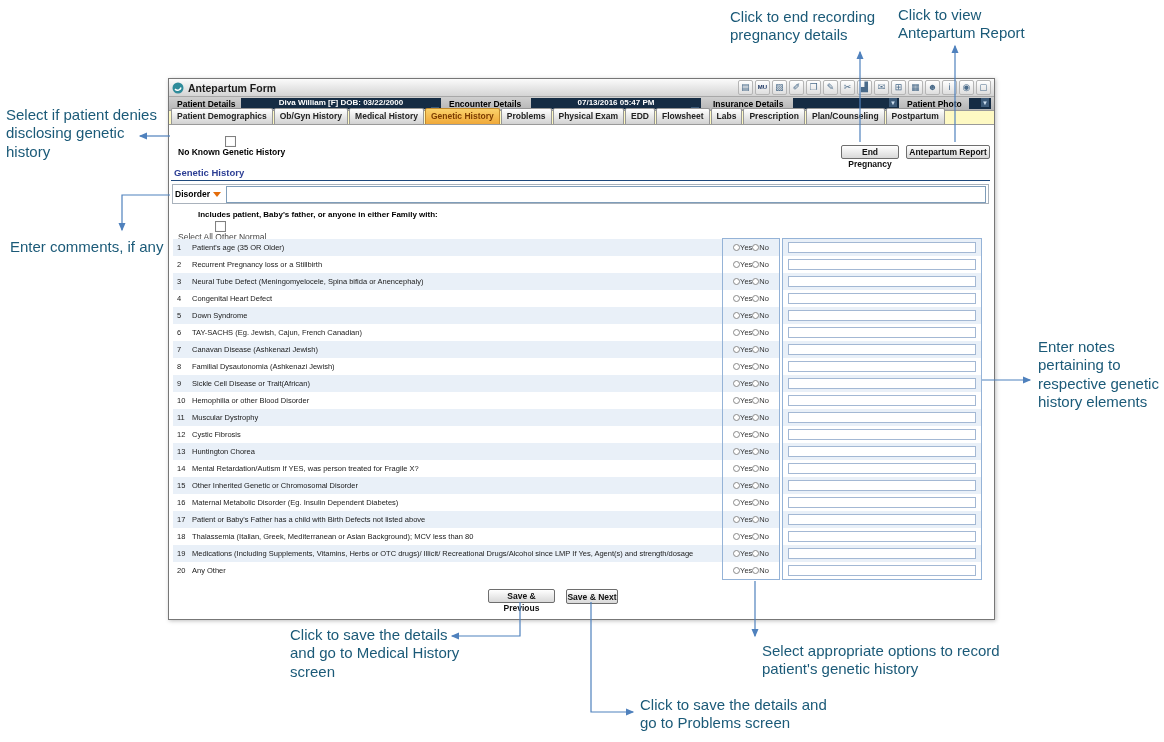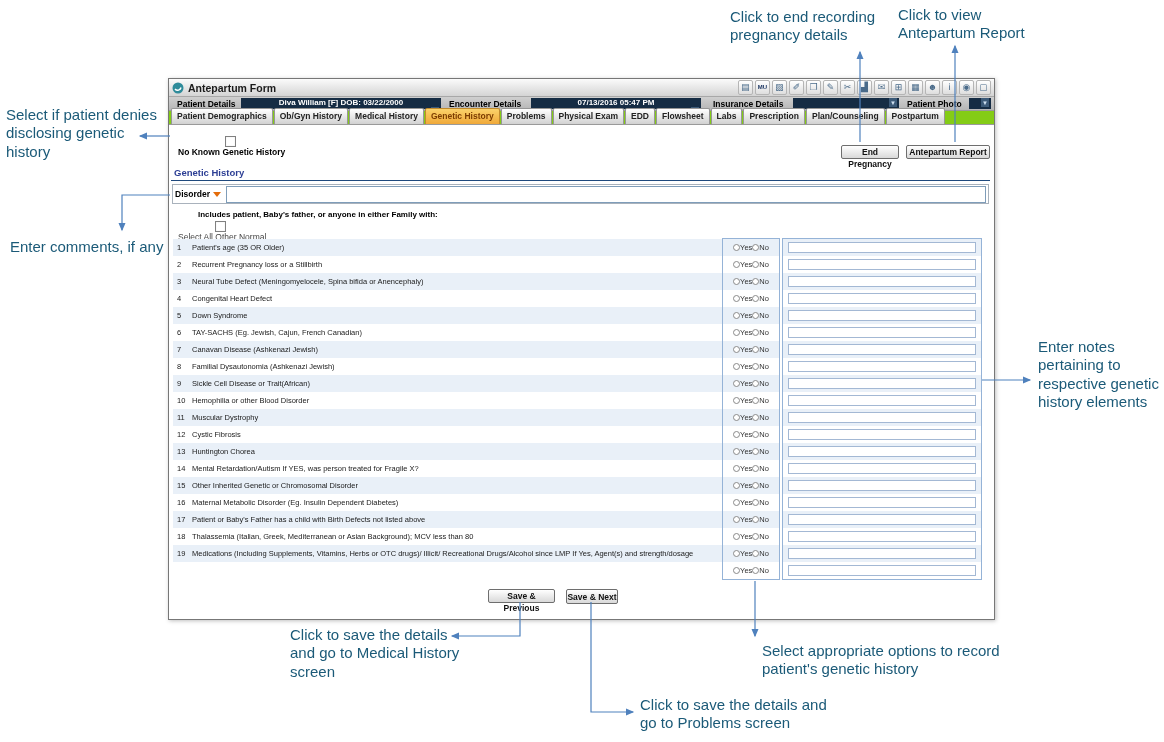--- a/index.html
+++ b/index.html
@@ -29,21 +29,21 @@
   .ticon.mu{font-size:6px;font-weight:bold;color:#1f3864;}
   
   .headerbar{position:absolute;left:0;top:18px;width:100%;height:14px;
              background:linear-gradient(#cfcfcf,#b6b6b6);border-bottom:1px solid #9a9a9a;box-sizing:border-box;}
   .hlabel{position:absolute;top:2px;font-size:8.5px;font-weight:bold;color:#000;white-space:nowrap;}
   .hdrop{position:absolute;top:1px;height:11px;background:#152c44;color:#fff;font-size:8px;font-weight:bold;
          display:flex;align-items:center;padding:0 2px;box-sizing:border-box;cursor:pointer;white-space:nowrap;overflow:hidden;flex-direction:column;}
   .darr{margin-left:auto;background:#3c5a78;color:#cfe0f0;font-size:6px;height:9px;display:flex;align-items:center;padding:0 1px;}
   
   .tabbar{position:absolute;left:0;top:32px;width:100%;height:14px;box-sizing:border-box;
-          display:flex;align-items:flex-end;padding-left:2px;background:#84cc16;border-bottom:1px solid #9a9a9a;}
+          display:flex;align-items:flex-end;padding-left:2px;background:#fef9c3;border-bottom:1px solid #9a9a9a;}
   .tab{height:15px;line-height:15px;padding:0 5px;font-size:8.5px;font-weight:bold;color:#222;
        background:linear-gradient(#ffffff,#d2d2d2);border:1px solid #969696;border-bottom:none;
        border-radius:2px 2px 0 0;margin-right:1px;cursor:pointer;white-space:nowrap;}
   .tab.active{background:linear-gradient(#fbd26a,#f0a93a);color:#7b3c00;border-color:#c08a2e;}
   
   .content{position:absolute;left:0;top:50px;width:100%;height:490px;background:#fff;}
   .chk-row{position:absolute;display:flex;align-items:center;flex-direction:column;}
   .cbx{width:9px;height:9px;border:1px solid #808080;background:#fff;display:inline-block;box-shadow:inset 0 0 1px #ccc;cursor:pointer;flex:none;}
   .cbx-label{font-size:8.5px;font-weight:bold;margin-left:3px;color:#000;white-space:nowrap;}
   .cbx-label.plain{font-weight:normal;color:#444;}
@@ -262,20 +262,24 @@
             <span class="lbl">Patient or Baby's Father has a child with Birth Defects not listed above</span>
           </div>
           <div class="row">
             <span class="num">18</span>
             <span class="lbl">Thalassemia (Italian, Greek, Mediterranean or Asian Background); MCV less than 80</span>
           </div>
           <div class="row alt">
             <span class="num">19</span>
             <span class="lbl">Medications (Including Supplements, Vitamins, Herbs or OTC drugs)/ Illicit/ Recreational Drugs/Alcohol since LMP If Yes, Agent(s) and strength/dosage</span>
           </div>
+          <div class="row">
+            <span class="num">20</span>
+            <span class="lbl">Any Other</span>
+          </div>
         </div>
       <div id="yesno">
           <div class="yn-cell alt">
             <span class="radio"></span>
             <span class="rlbl">Yes</span>
             <span class="radio"></span>
             <span class="rlbl">No</span>
           </div>
           <div class="yn-cell">
             <span class="radio"></span>

